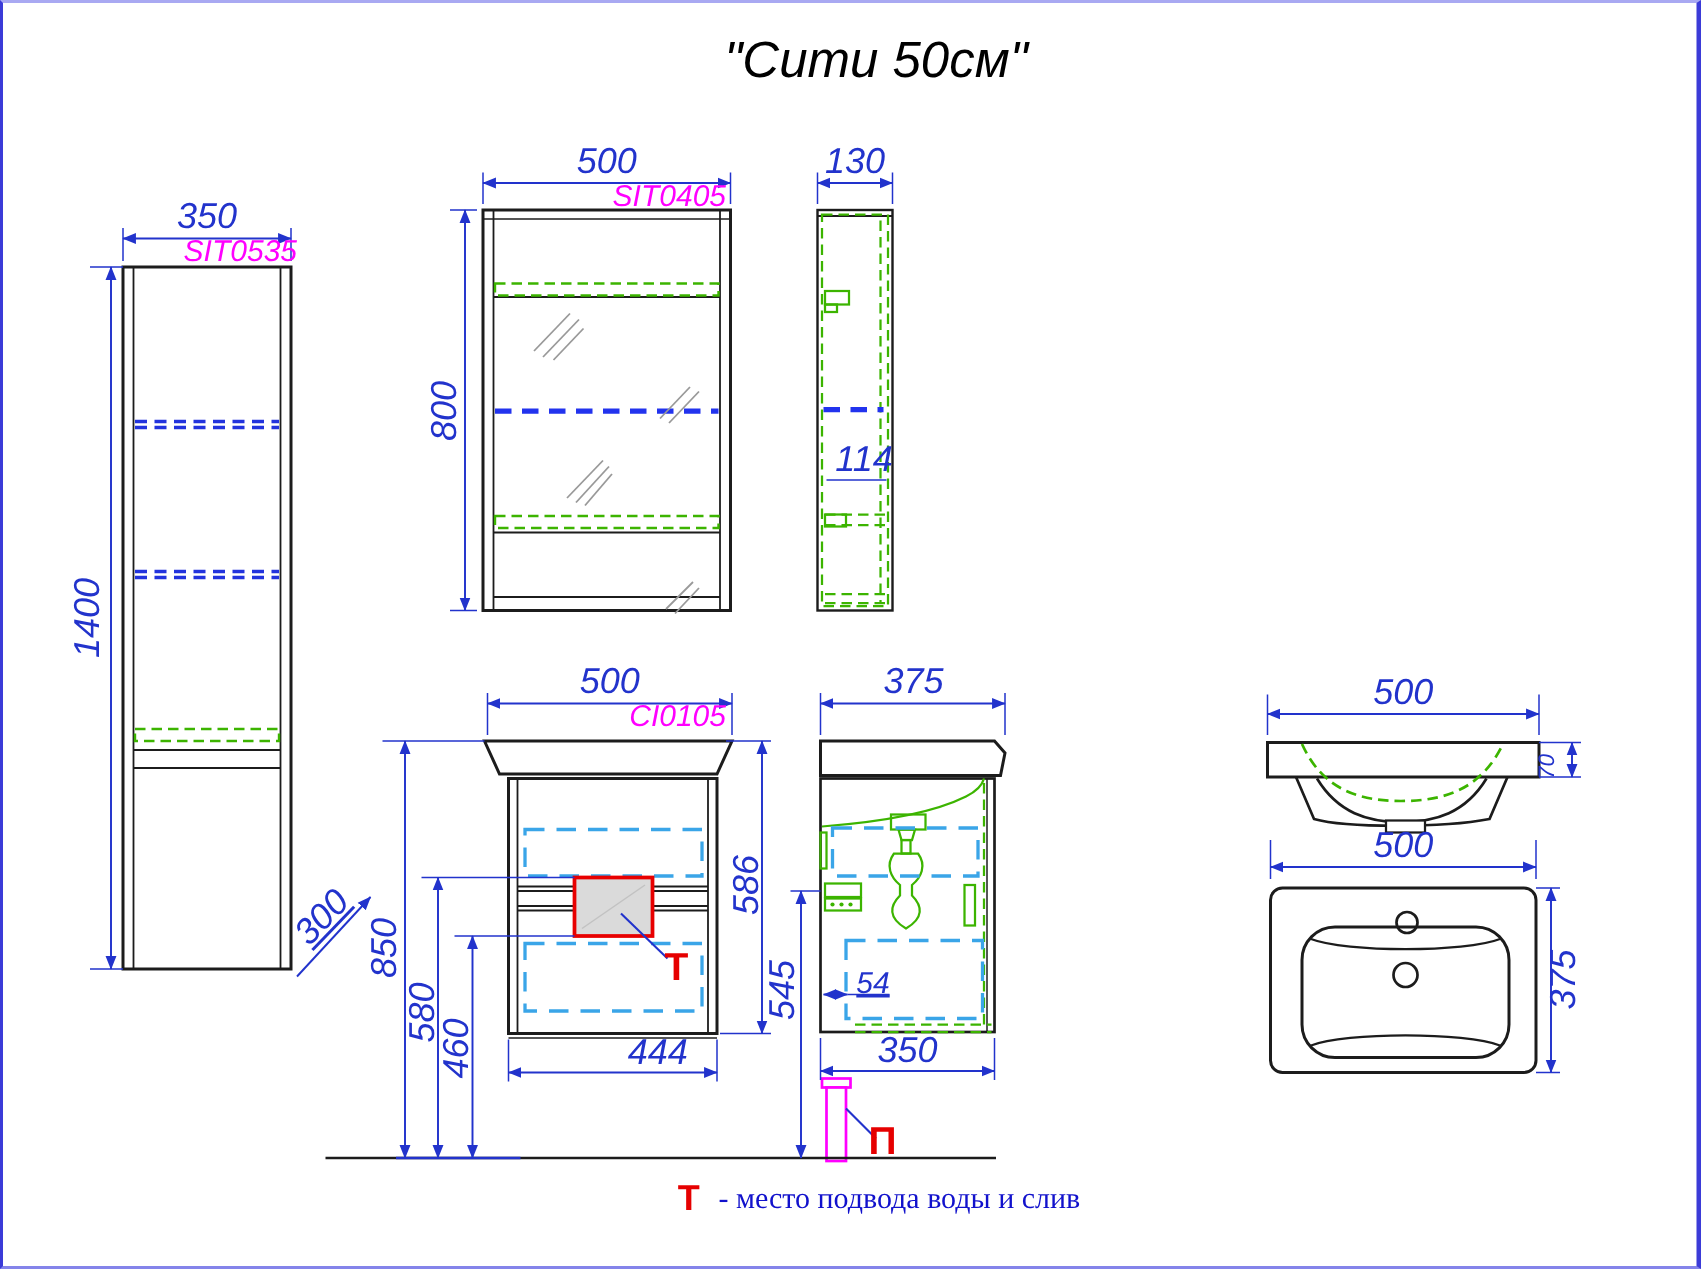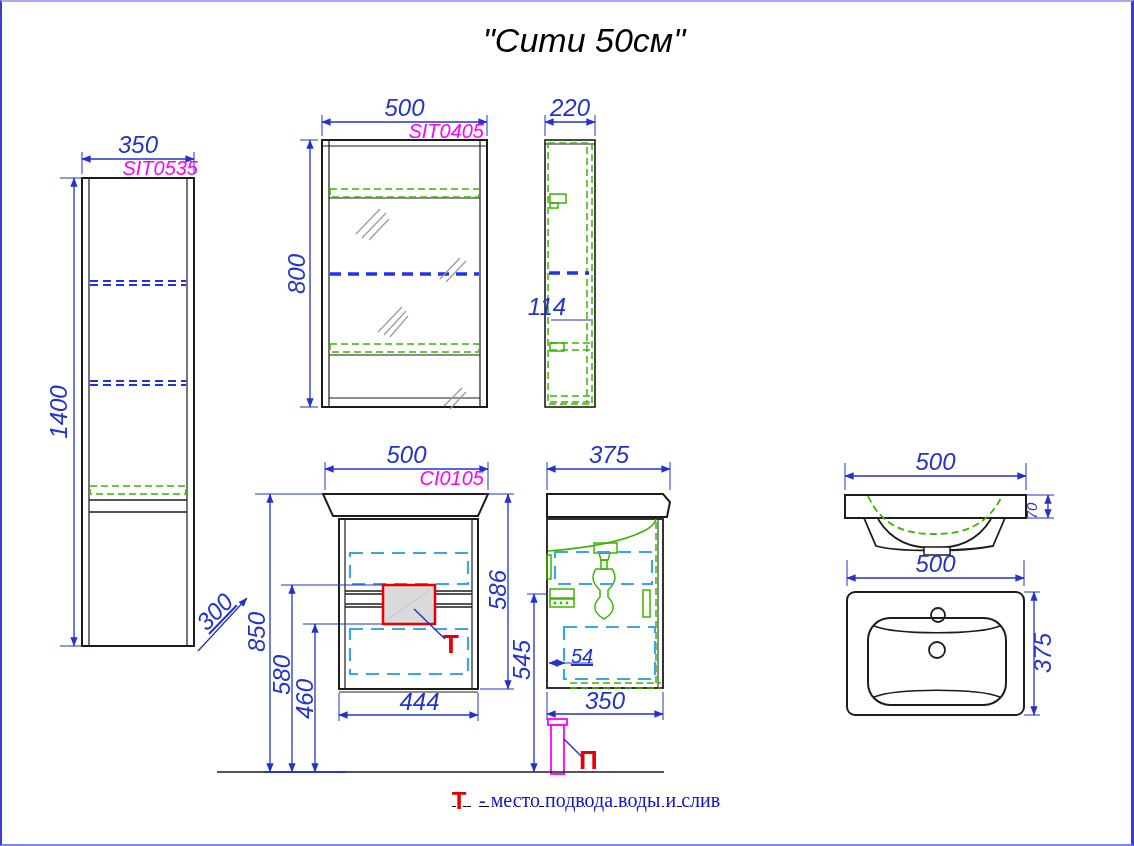--- a/index.html
+++ b/index.html
@@ -17,21 +17,21 @@
     text-align:center;white-space:nowrap;}
   .rot{transform:rotate(-90deg);transform-origin:50% 50%;height:24px;}
   .r45{transform:rotate(-46deg);transform-origin:50% 50%;height:24px;}
   .sm{font-size:20px;line-height:20px;}
   .xs{font-size:15px;line-height:15px;}
   .und{text-decoration:underline;}
   .code{position:absolute;color:#ff00ff;font:italic 20px/20px "Liberation Sans",sans-serif;
     text-align:right;white-space:nowrap;}
   .mk{position:absolute;color:#e60000;font:bold 26px/26px "Liberation Sans",sans-serif;white-space:nowrap;}
   .legend{position:absolute;left:284px;top:783px;width:600px;text-align:center;}
-  .lrow{height:29px;line-height:29px;white-space:nowrap;text-decoration:underline;}
+  .lrow{height:29px;line-height:29px;white-space:nowrap;}
   .lsym{color:#e60000;font:bold 24px "Liberation Sans",sans-serif;vertical-align:middle;}
   .ltxt{color:#1111cc;font:20px "Liberation Serif",serif;margin-left:8px;vertical-align:middle;}
 </style>
 </head>
 <body>
 
 <div id="page">
 
   <svg id="draw" width="1134" height="846" viewBox="0 0 1134 846">
     <defs>
@@ -228,30 +228,30 @@
 
   <div class="dim" style="left:80px;top:131px;width:112px;">350</div>
   <div class="code" style="left:96px;top:156px;width:100px;">SIT0535</div>
   <div class="dim rot" style="left:17px;top:398px;width:80px;">1400</div>
   <div class="dim r45 und" style="left:183px;top:598px;width:60px;">300</div>
 
   <div class="dim" style="left:320px;top:94px;width:165px;">500</div>
   <div class="code" style="left:331px;top:119px;width:151px;">SIT0405</div>
   <div class="dim rot" style="left:255px;top:260px;width:80px;">800</div>
 
-  <div class="dim" style="left:543px;top:94px;width:50px;">220</div>
-  <div class="dim" style="left:524px;top:293px;width:42px;">114</div>
+  <div class="dim" style="left:543px;top:94px;width:50px;">130</div>
+  <div class="dim" style="left:553px;top:293px;width:42px;">114</div>
 
   <div class="dim" style="left:323px;top:441px;width:163px;">500</div>
   <div class="code" style="left:331px;top:466px;width:151px;">CI0105</div>
   <div class="dim rot" style="left:456px;top:576px;width:80px;">586</div>
   <div class="dim rot" style="left:210px;top:618px;width:90px;">850</div>
   <div class="dim rot" style="left:240px;top:661px;width:80px;">580</div>
   <div class="dim rot" style="left:263px;top:685px;width:80px;">460</div>
-  <div class="dim" style="left:348px;top:688px;width:139px;">444</div>
+  <div class="dim" style="left:337px;top:688px;width:139px;padding-left:30px;">444</div>
   <div class="mk" style="left:441px;top:629px;">Т</div>
 
   <div class="dim" style="left:545px;top:441px;width:124px;">375</div>
   <div class="dim sm und" style="left:565px;top:644px;width:30px;text-align:center;">54</div>
   <div class="dim rot" style="left:475px;top:646px;width:90px;">545</div>
   <div class="dim" style="left:545px;top:687px;width:116px;">350</div>
   <div class="mk" style="left:577px;top:745px;">П</div>
 
   <div class="dim" style="left:843px;top:448px;width:181px;">500</div>
   <div class="dim rot xs" style="left:1014px;top:497px;width:40px;">70</div>

